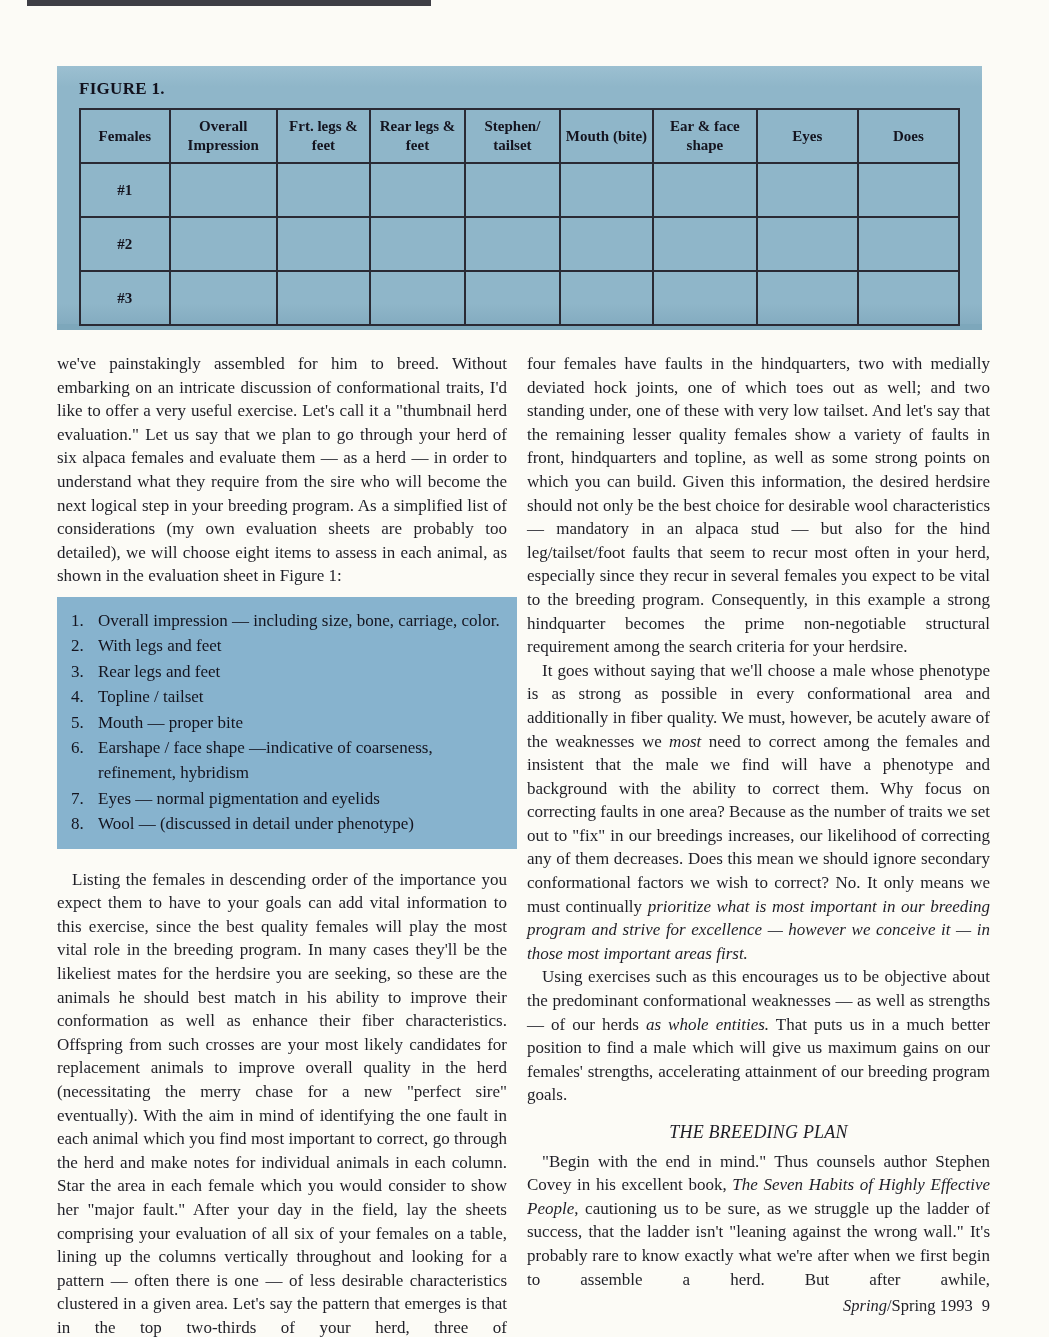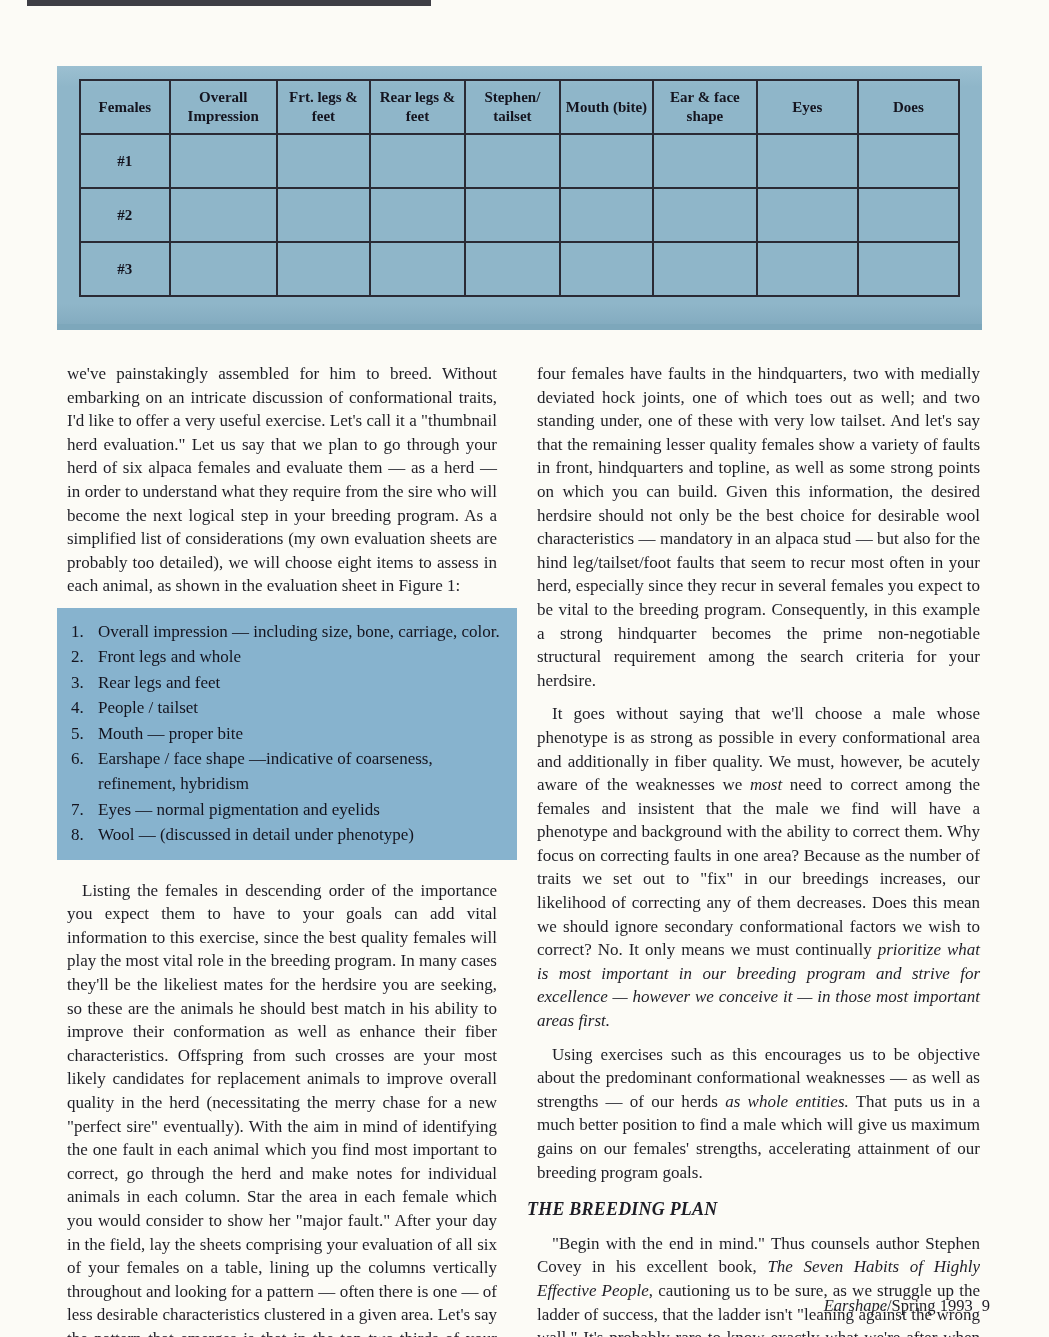--- a/index.html
+++ b/index.html
@@ -52,21 +52,21 @@
   table.eval td.rowlabel { font-weight: bold; }
   
   .columns {
     position: absolute; left: 57px; top: 352px;
     width: 933px;
     display: grid;
     grid-template-columns: 450px 463px;
     column-gap: 20px;
   }
   .col { text-align: justify; font-size: 17px; line-height: 23.6px; }
-  .para { margin: 10px; }
+  .para { margin: 0; }
   .para.indent { text-indent: 15px; }
   .para.cont { text-align-last: justify; }
   .it { font-style: italic; }
   
   .criteria-box {
     background: #87b3ce;
     margin: 9px 0 19px 0;
     padding: 11px 12px 12px 14px;
     box-sizing: border-box;
     width: 460px;
@@ -77,43 +77,44 @@
     line-height: 25.4px;
     font-size: 17px;
     text-align: left;
   }
   .criteria-item .num {
     flex: 0 0 27px;
   }
   .criteria-item .txt { flex: 1; }
   .section-heading {
     font-size: 18px;
-    font-weight: bold;
+    font-weight: normal;
     font-style: italic;
     margin: 14px 0 5px 0;
-    text-align: left;
+    text-align: center;
     letter-spacing: .2px;
   }
   
   .footer {
     position: absolute; left: 57px; top: 1296px;
     width: 933px;
     text-align: right;
     font-size: 16.5px;
     color: #1e1e26;
   }
   .footer .journal { font-style: italic; }
   .footer .pagenum { margin-left: 9px; }
 </style>
 </head>
 <body>
 
 <div class="scan-bar"></div>
 
 <div class="figure-block">
+  <p class="figure-label">FIGURE 1.</p>
   <table class="eval">
     <colgroup>
       <col style="width:10.2%">
         <col style="width:12.2%">
         <col style="width:10.6%">
         <col style="width:10.8%">
       <col style="width:10.8%">
         <col style="width:10.6%">
         <col style="width:11.8%">
         <col style="width:11.5%">
@@ -175,29 +176,29 @@
   <div class="col">
     <p class="para">we've painstakingly assembled for him to breed. Without embarking on an intricate discussion of conformational traits, I'd like to offer a very useful exercise. Let's call it a "thumbnail herd evaluation." Let us say that we plan to go through your herd of six alpaca females and evaluate them — as a herd — in order to understand what they require from the sire who will become the next logical step in your breeding program. As a simplified list of considerations (my own evaluation sheets are probably too detailed), we will choose eight items to assess in each animal, as shown in the evaluation sheet in Figure 1:</p>
 
     <div class="criteria-box">
       <div class="criteria-item">
         <span class="num">1.</span>
         <span class="txt">Overall impression — including size, bone, carriage, color.</span>
       </div>
       <div class="criteria-item">
         <span class="num">2.</span>
-        <span class="txt">Front legs and whole</span>
+        <span class="txt">With legs and feet</span>
       </div>
       <div class="criteria-item">
         <span class="num">3.</span>
         <span class="txt">Rear legs and feet</span>
       </div>
       <div class="criteria-item">
         <span class="num">4.</span>
-        <span class="txt">People / tailset</span>
+        <span class="txt">Topline / tailset</span>
       </div>
       <div class="criteria-item">
         <span class="num">5.</span>
         <span class="txt">Mouth — proper bite</span>
       </div>
       <div class="criteria-item">
         <span class="num">6.</span>
         <span class="txt">Earshape / face shape —indicative of coarseness, refinement, hybridism</span>
       </div>
       <div class="criteria-item">
@@ -221,14 +222,14 @@
     <p class="para indent"><span>Using exercises such as this encourages us to be objective about the predominant conformational weaknesses — as well as strengths — of our herds </span><span class="it">as whole entities.</span><span> That puts us in a much better position to find a male which will give us maximum gains on our females' strengths, accelerating attainment of our breeding program goals.</span></p>
 
     <h3 class="section-heading">THE BREEDING PLAN</h3>
 
     <p class="para indent cont"><span>"Begin with the end in mind." Thus counsels author Stephen Covey in his excellent book, </span><span class="it">The Seven Habits of Highly Effective People</span><span>, cautioning us to be sure, as we struggle up the ladder of success, that the ladder isn't "leaning against the wrong wall." It's probably rare to know exactly what we're after when we first begin to assemble a herd. But after awhile,</span></p>
   </div>
 
 </div>
 
 <div class="footer">
-  <span class="journal">Earshape</span><span>/Spring 1993</span><span class="pagenum">9</span>
+  <span class="journal">Spring</span><span>/Spring 1993</span><span class="pagenum">9</span>
 </div>
 
 </body></html>

